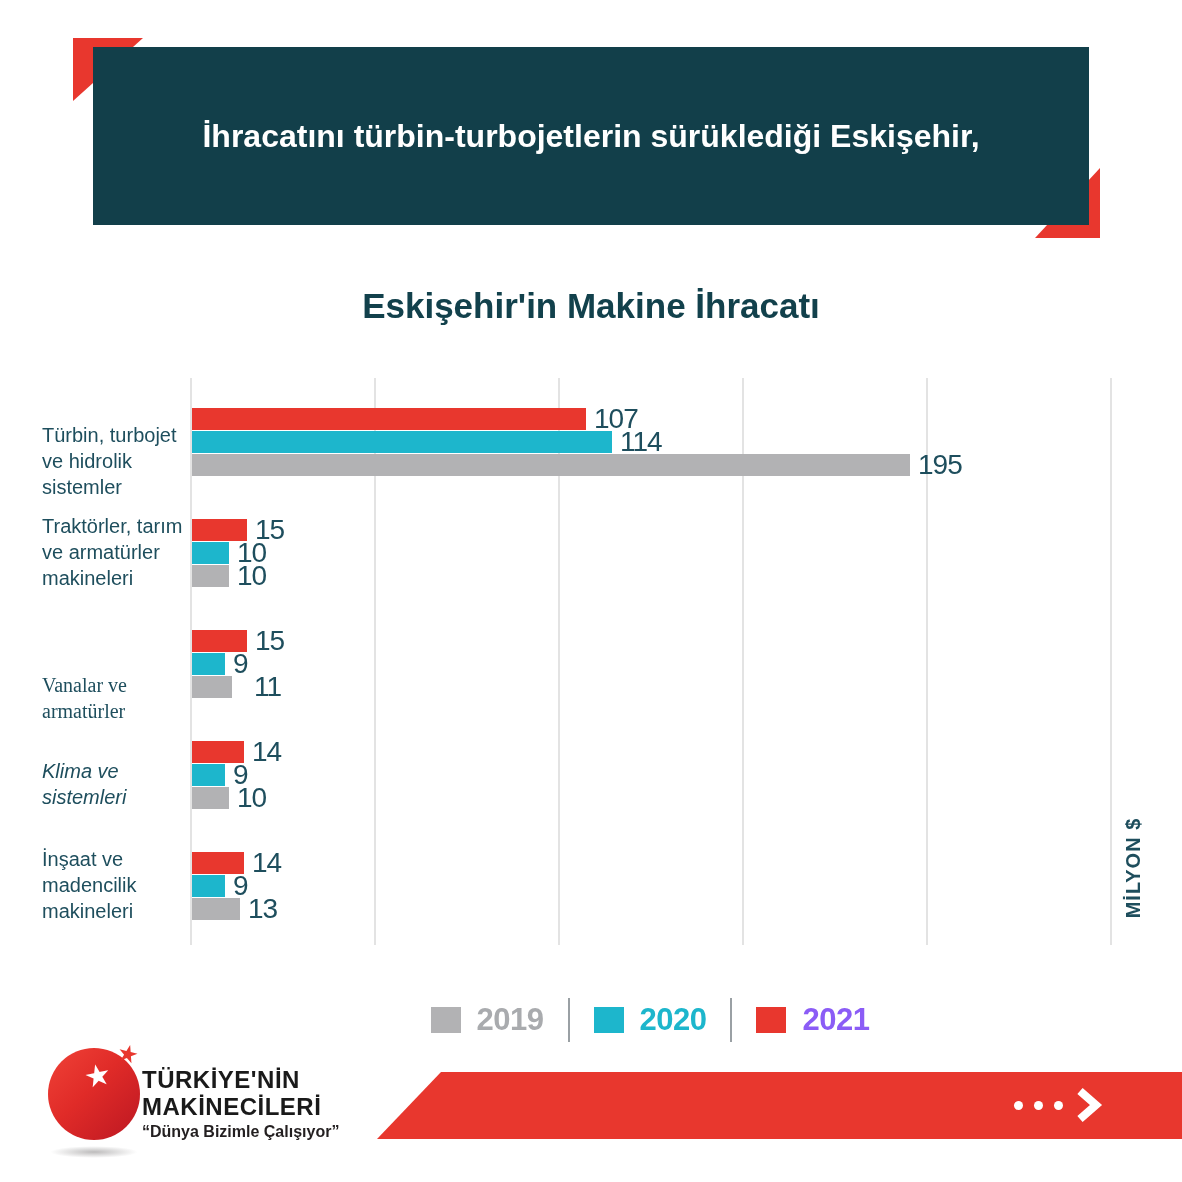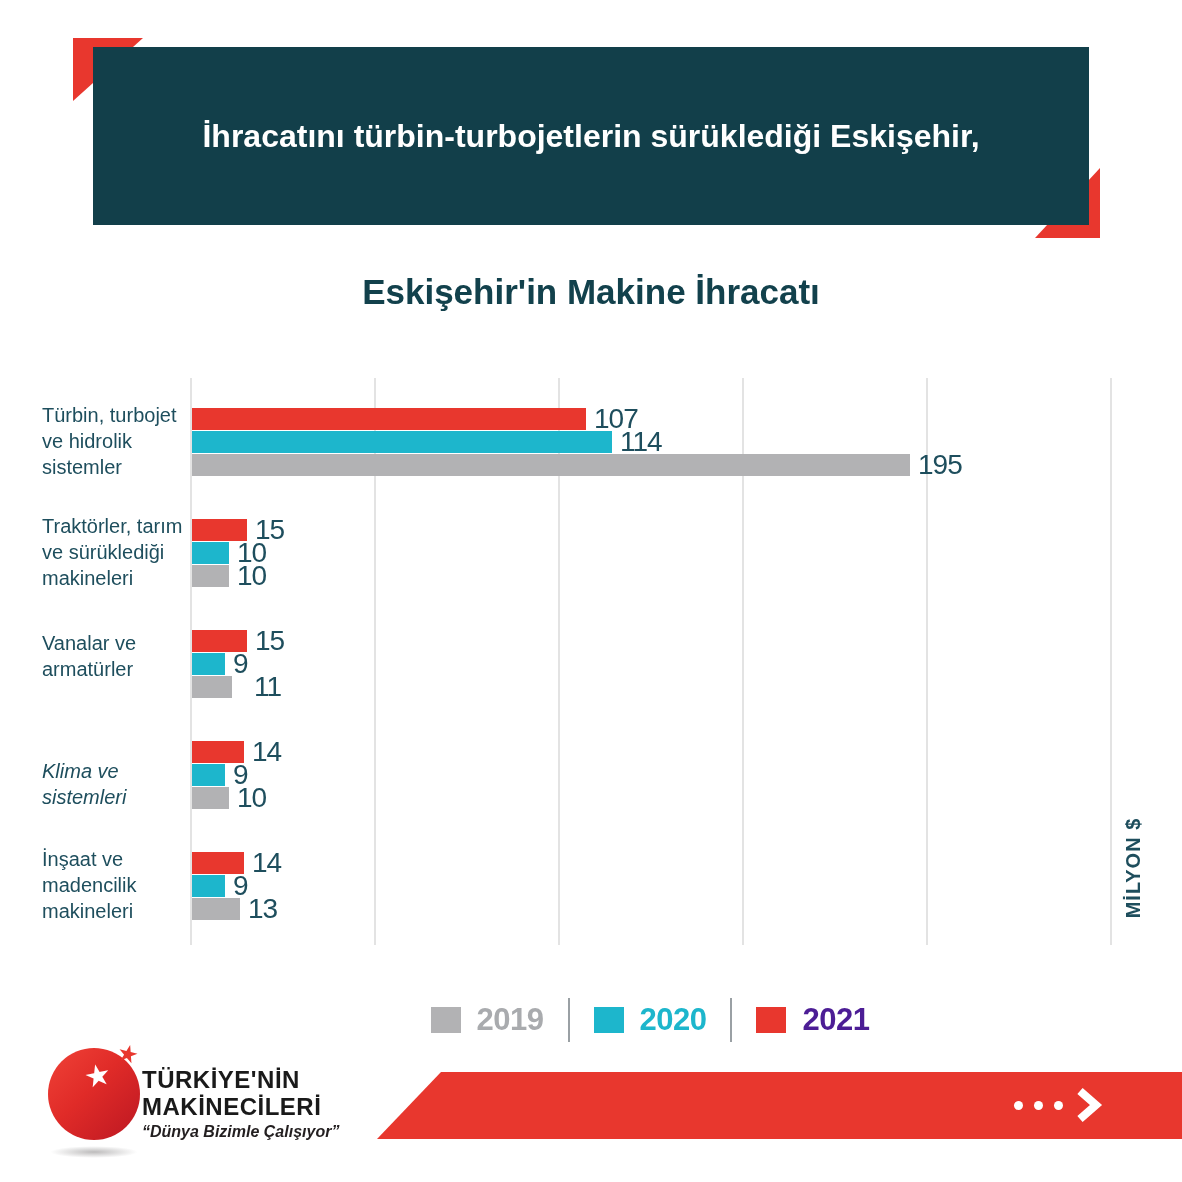--- a/index.html
+++ b/index.html
@@ -11,21 +11,21 @@
   .tri{position:absolute;background:#e8372e;}
   #tri-tl{left:73px;top:38px;width:70px;height:63px;clip-path:polygon(0 0,100% 0,0 100%);}
   #tri-br{left:1035px;top:168px;width:65px;height:70px;clip-path:polygon(100% 0,100% 100%,0 100%);}
   #banner{
     position:absolute;left:93px;top:47px;width:996px;height:178px;background:#123f4a;
     display:flex;flex-direction:column;justify-content:center;align-items:center;
     color:#ffffff;font-weight:bold;font-size:32px;line-height:47px;text-align:center;
   }
   
   #chart-title{
-    position:absolute;left:0;top:272px;width:1182px;text-align:center;
+    position:absolute;left:0;top:286px;width:1182px;text-align:center;
     color:#12414c;font-weight:bold;font-size:35px;
   }
   #plot{position:absolute;left:190px;top:378px;width:920px;height:567px;}
   .gridline{position:absolute;top:0;width:2px;height:567px;background:#e3e3e3;}
   .bar{position:absolute;height:22px;}
   .value-label{
     position:absolute;height:22px;display:flex;align-items:center;
     color:#1e4e5d;font-size:28px;font-weight:500;letter-spacing:-1px;
   }
   .cat-label{
@@ -51,21 +51,21 @@
     background:linear-gradient(135deg,#f04237 0%,#e02b28 45%,#bc1722 100%);
   }
   #logo-star{position:absolute;left:84px;top:1058px;color:#ffffff;font-size:30px;transform:rotate(-12deg);}
   #logo-ministar{position:absolute;left:117px;top:1040px;color:#e8372e;font-size:24px;transform:rotate(14deg);}
   #logo-shadow{
     position:absolute;left:50px;top:1146px;width:88px;height:12px;border-radius:50%;
     background:radial-gradient(ellipse at center,rgba(35,31,32,0.30) 0%,rgba(35,31,32,0) 70%);
   }
   #brand{position:absolute;left:142px;top:1066px;color:#1a1a1a;}
   .brand-line{font-size:24px;font-weight:bold;letter-spacing:0.5px;line-height:27px;}
-  #brand-tagline{font-size:16px;font-style:italic;font-weight:600;margin-top:3px;color:#231f20;}
+  #brand-tagline{font-size:16px;font-weight:600;margin-top:3px;color:#231f20;}
   #cta-banner{
     position:absolute;left:377px;top:1072px;width:805px;height:67px;background:#e8372e;
     clip-path:polygon(64px 0,100% 0,100% 100%,0 100%);
   }
   #cta-arrow{
     position:absolute;left:637px;top:16px;height:34px;display:flex;align-items:center;gap:11px;
   }
   .dot{width:9px;height:9px;border-radius:50%;background:#ffffff;}
 </style>
 </head>
@@ -112,31 +112,31 @@
       <div class="bar" style="left: 2px; top: 409px; width: 37px; background: rgb(178, 178, 180);"></div>
       <div class="value-label" style="left: 47px; top: 409px;">10</div>
       <div class="bar" style="left: 2px; top: 474px; width: 52px; background: rgb(232, 55, 46);"></div>
       <div class="value-label" style="left: 62px; top: 474px;">14</div>
       <div class="bar" style="left: 2px; top: 497px; width: 33px; background: rgb(29, 182, 204);"></div>
       <div class="value-label" style="left: 43px; top: 497px;">9</div>
       <div class="bar" style="left: 2px; top: 520px; width: 48px; background: rgb(178, 178, 180);"></div>
       <div class="value-label" style="left: 58px; top: 520px;">13</div>
     </div>
   <div id="cat-labels">
-      <div class="cat-label" style="top: 402px;">
+      <div class="cat-label" style="top: 422px;">
         <div>Türbin, turbojet</div>
         <div>ve hidrolik</div>
         <div>sistemler</div>
       </div>
       <div class="cat-label" style="top: 513px;">
         <div>Traktörler, tarım</div>
-        <div>ve sürüklediği</div>
+        <div>ve armatürler</div>
         <div>makineleri</div>
       </div>
-      <div class="cat-label" style="top: 630px;">
+      <div class="cat-label" style="top: 672px; font-family: Liberation Serif, serif;">
         <div>Vanalar ve</div>
         <div>armatürler</div>
       </div>
       <div class="cat-label" style="top: 758px; font-style: italic;">
         <div>Klima ve</div>
         <div>sistemleri</div>
       </div>
       <div class="cat-label" style="top: 846px;">
         <div>İnşaat ve</div>
         <div>madencilik</div>
@@ -151,21 +151,21 @@
         <span class="legend-label" style="color: rgb(169, 171, 174);">2019</span>
       </div>
       <div class="legend-divider"></div>
       <div class="legend-item">
         <span class="legend-swatch" style="background: rgb(29, 182, 204);"></span>
         <span class="legend-label" style="color: rgb(29, 182, 204);">2020</span>
       </div>
       <div class="legend-divider"></div>
       <div class="legend-item">
         <span class="legend-swatch" style="background: rgb(232, 55, 46);"></span>
-        <span class="legend-label" style="color: #4c1d95;">2021</span>
+        <span class="legend-label" style="color: #8b5cf6;">2021</span>
       </div>
     </div>
 
   <div id="logo-shadow"></div>
   <div id="logo-sphere"></div>
   <div id="logo-star">★</div>
   <div id="logo-ministar">★</div>
   <div id="brand">
     <div class="brand-line">TÜRKİYE'NİN</div>
     <div class="brand-line">MAKİNECİLERİ</div>

